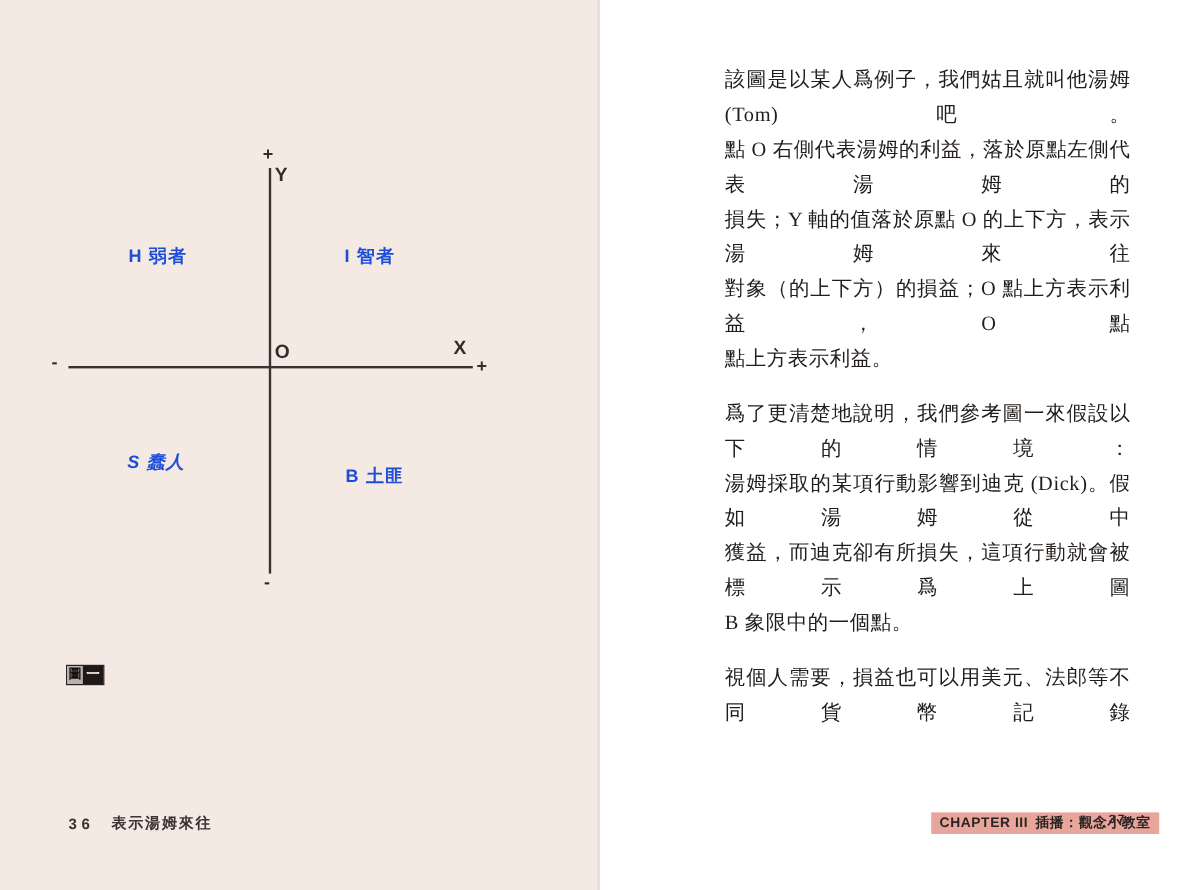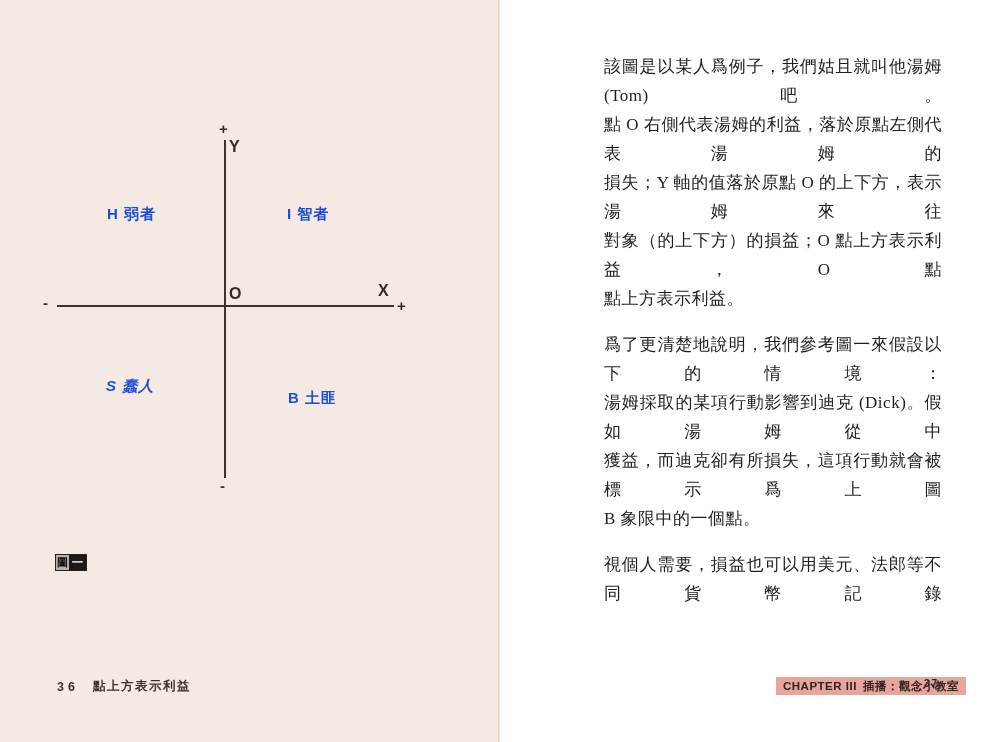--- a/index.html
+++ b/index.html
@@ -132,21 +132,21 @@
       <div class="quadrant-label q-br">B 土匪</div>
     </div>
 
     <div class="figure-badge">
       <span class="fb-left">圖</span>
       <span class="fb-right">一</span>
     </div>
 
     <div class="footer-left">
       <span class="pageno">36</span>
-      <span class="booktitle">點上方表示利益</span>
+      <span class="booktitle">表示湯姆來往</span>
     </div>
   </div>
 
   <div class="gutter"></div>
 
   <div class="page-right">
     <div class="body-text">
         <div class="para">
           <div class="line">該圖是以某人爲例子，我們姑且就叫他湯姆 (Tom) 吧。</div>
           <div class="line">點 O 右側代表湯姆的利益，落於原點左側代表湯姆的</div>

